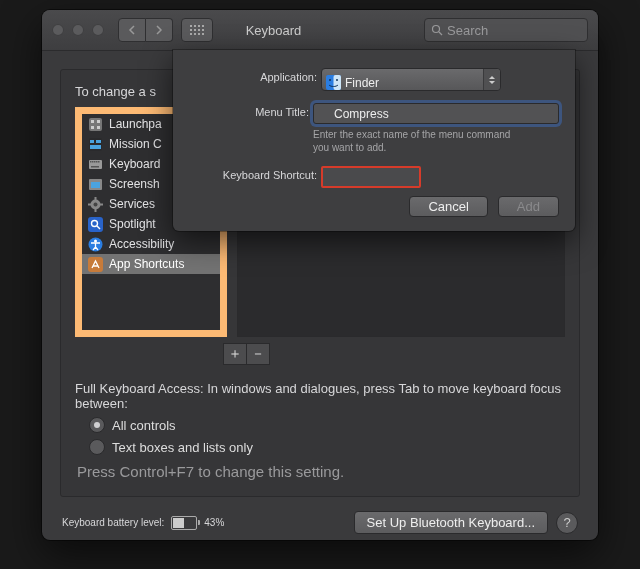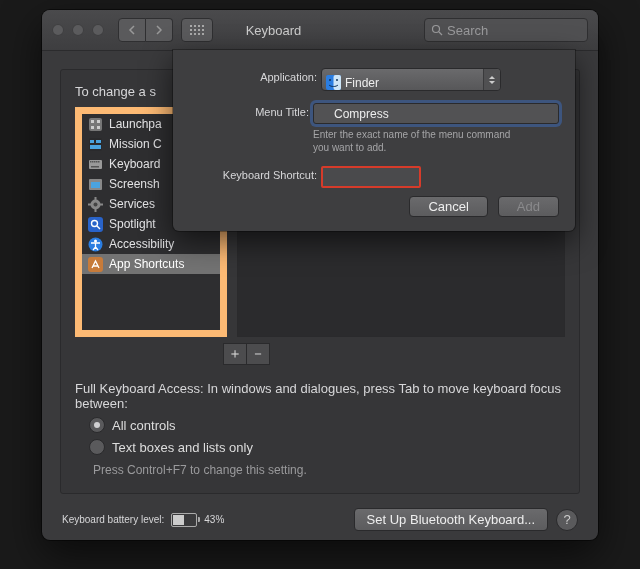--- a/index.html
+++ b/index.html
@@ -24,21 +24,21 @@
 .sb-ico{width:15px;height:15px;display:flex;align-items:center;justify-content:center;flex-shrink:0}
 .right-pane{flex:1;border:1px solid #2a2a2c;background:#2b2b2d;min-height:205px;position:relative}
 .rp-row{position:absolute;right:10px;color:#ccc;font-size:12px;font-family:-apple-system}
 .addremove{margin-top:6px;display:flex;margin-left:148px}
 .sq-btn{width:22px;height:20px;background:#4c4c4e;border:1px solid #2a2a2c;display:flex;align-items:center;justify-content:center;color:#ddd;font-size:14px}
 .sq-btn+.sq-btn{border-left:none}
 .fka{margin-top:16px;color:#d7d7d9;font-size:13px}
 .radio-row{display:flex;align-items:center;gap:7px;margin-top:6px;margin-left:14px}
 .radio{width:14px;height:14px;border-radius:50%;background:#5a5a5c;border:1px solid #2a2a2c;display:inline-flex;align-items:center;justify-content:center}
 .radio.on::after{content:"";width:6px;height:6px;border-radius:50%;background:#d0d0d2}
-.small{font-size:12px;color:#9a9a9c;margin-top:8px;margin-left:18px}
+.small{font-size:15px;color:#9a9a9c;margin-top:8px;margin-left:2px}
 .footer{display:flex;align-items:center;justify-content:space-between;margin-top:14px;padding:0 2px}
 .batt{display:flex;align-items:center;gap:7px;color:#d7d7d9;font-size:10px}
 .batt-icon{width:24px;height:12px;border:1px solid #aaa;border-radius:2px;position:relative}
 .batt-icon::after{content:"";position:absolute;right:-4px;top:3px;width:2px;height:5px;background:#aaa;border-radius:0 1px 1px 0}
 .batt-fill{position:absolute;left:1px;top:1px;bottom:1px;width:43%;background:#ccc}
 .btn{background:linear-gradient(#6a6a6c,#5c5c5e);border:1px solid #2a2a2c;border-radius:4px;color:#eee;font-size:13px;padding:3px 12px;display:inline-flex;align-items:flex-end;gap:4px}
 .btn.dis{color:#8a8a8c}
 .qm{width:20px;height:20px;border-radius:50%;background:#5a5a5c;border:1px solid #2a2a2c;display:flex;align-items:center;justify-content:center;color:#ccc;font-size:13px;margin-left:8px}
 
 

